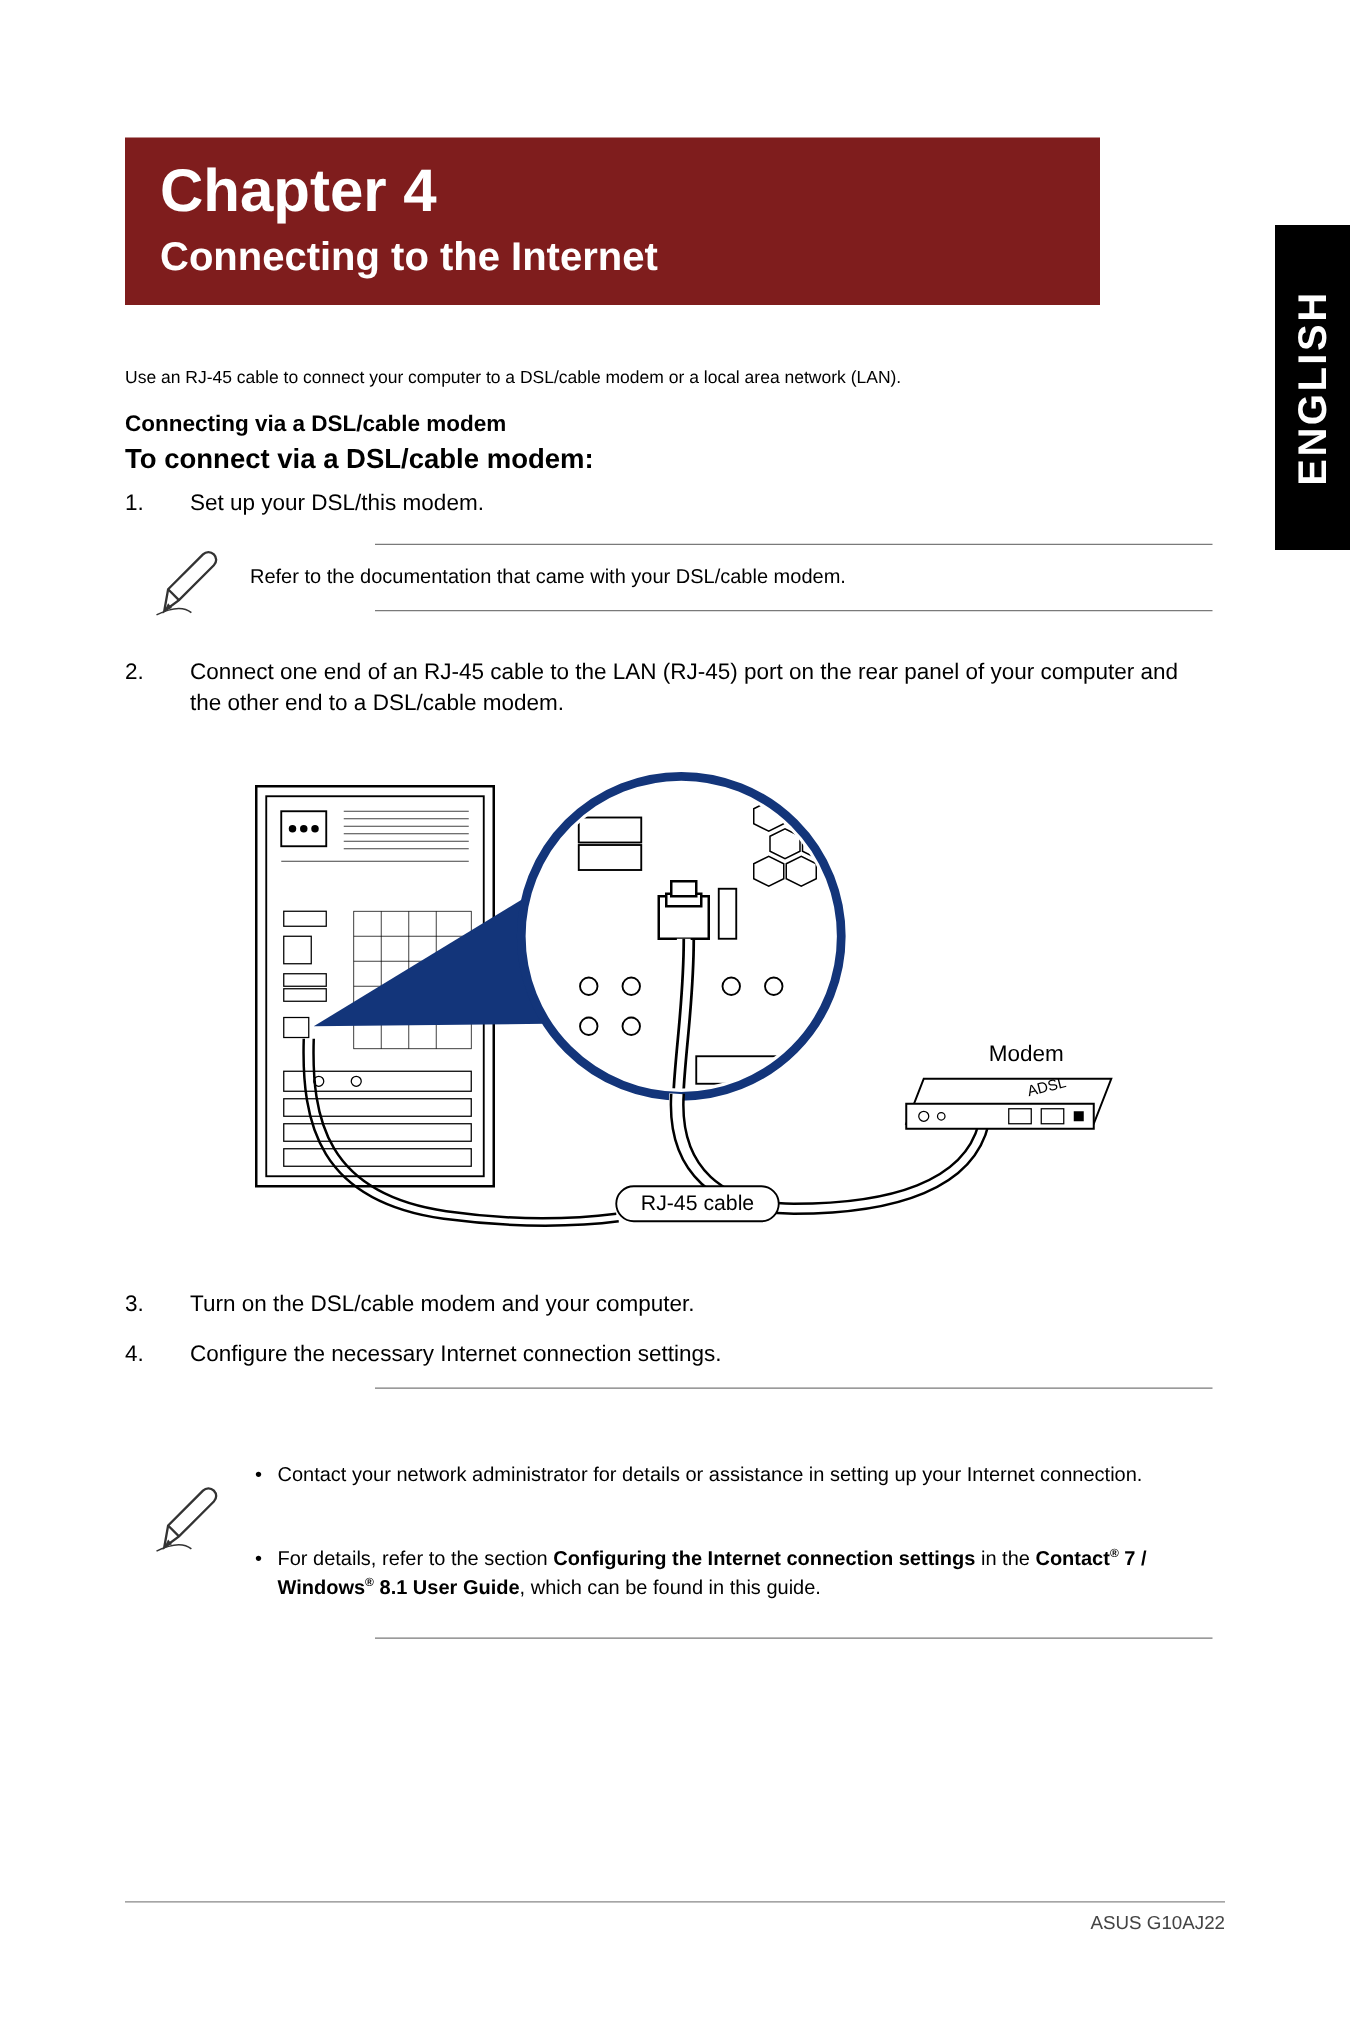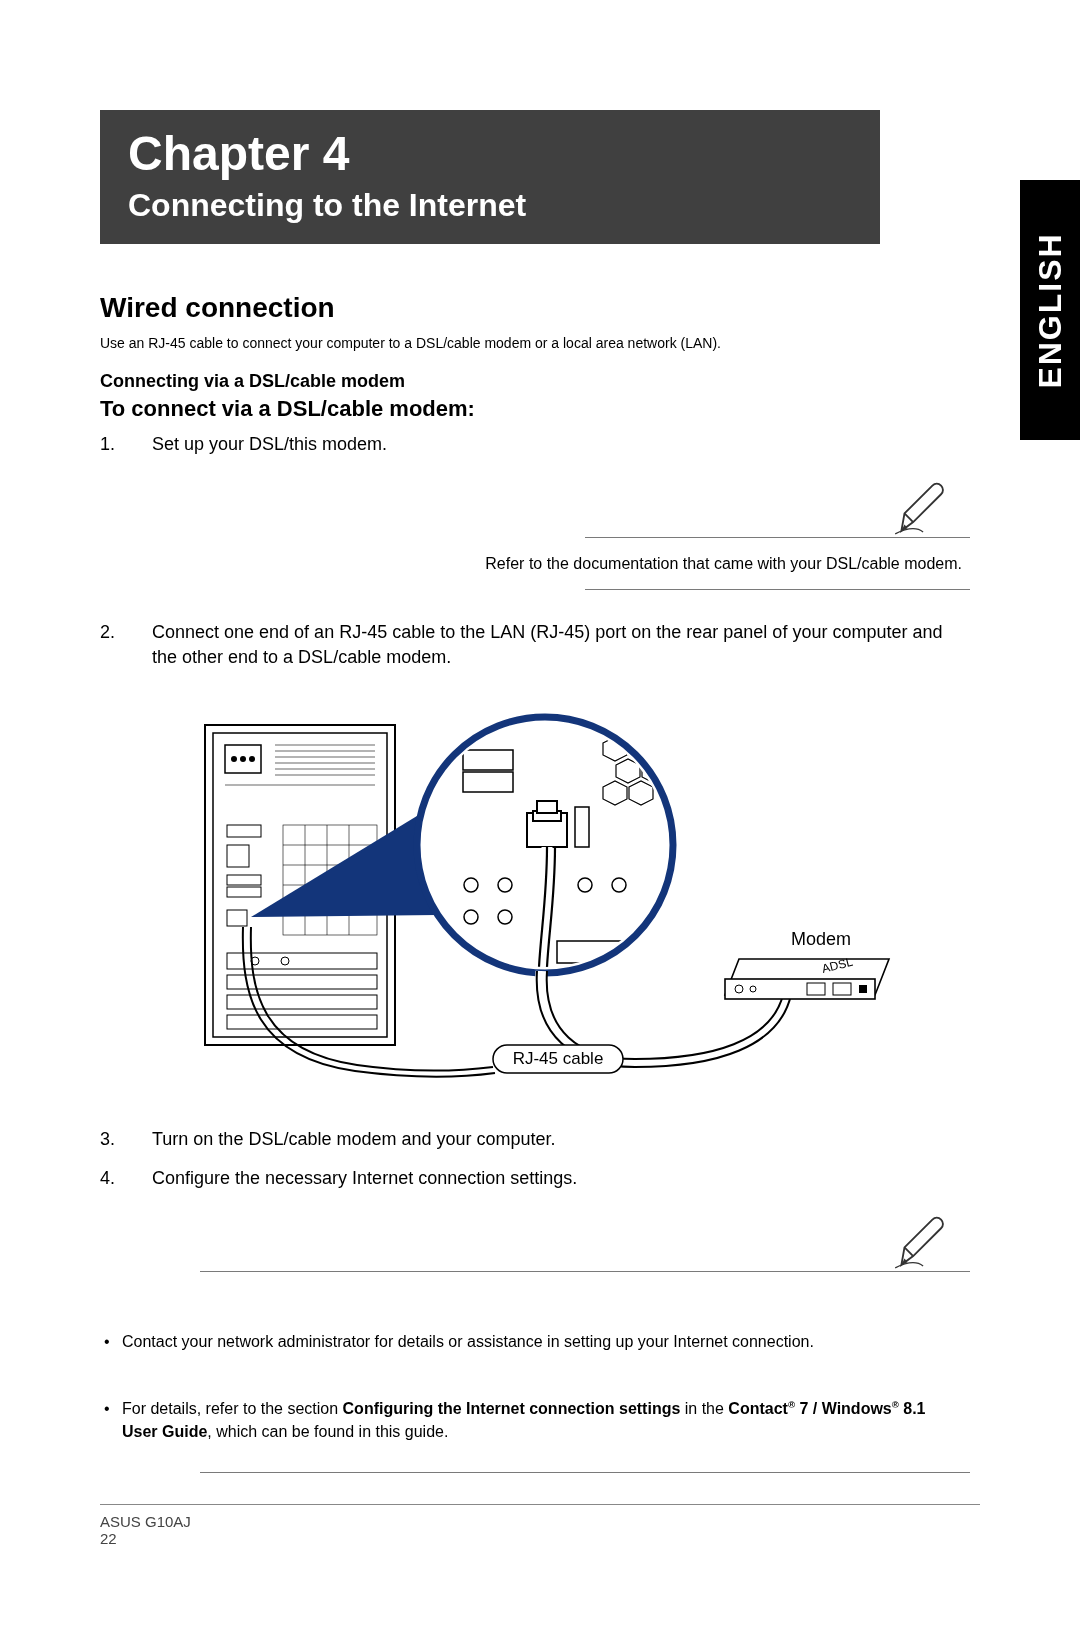--- a/index.html
+++ b/index.html
@@ -1,62 +1,61 @@
 <!DOCTYPE html>
 <html><head>
 <meta charset="utf-8">
 <style>
   * { box-sizing: border-box; margin: 0; padding: 0; }
   html, body { width: 1080px; height: 1627px; background: #fff; font-family: "Segoe UI", "Helvetica Neue", Arial, sans-serif; color: #000; }
   .page { position: relative; width: 1080px; height: 1627px; }
   .lang-tab { position: absolute; right: 0; top: 180px; width: 60px; height: 260px; background: #000; color: #fff; display: flex; align-items: center; justify-content: center; }
   .lang-tab span { transform: rotate(-90deg); font-weight: 700; font-size: 32px; letter-spacing: 2px; }
-  .chapter-banner { position: absolute; left: 100px; top: 110px; width: 780px; background: #404040; color: #fff; padding: 18px 28px 20px 28px; }
+  .chapter-banner { position: absolute; left: 100px; top: 110px; width: 780px; background: #7f1d1d; color: #fff; padding: 18px 28px 20px 28px; }
   .chapter-banner .chapter-number { font-size: 48px; font-weight: 700; line-height: 1.1; }
   .chapter-banner .chapter-title { font-size: 32px; font-weight: 700; margin-top: 6px; }
   .content { position: absolute; left: 100px; top: 292px; width: 870px; }
   .h1 { font-size: 28px; font-weight: 700; margin-bottom: 10px; }
   .p { font-size: 14px; line-height: 1.35; margin-bottom: 18px; }
   .h2 { font-size: 18px; font-weight: 700; margin-bottom: 4px; }
   .h3 { font-size: 22px; font-weight: 700; margin-bottom: 10px; }
   .ol { margin-left: 0; }
   .ol-item { display: flex; font-size: 18px; line-height: 1.4; margin-bottom: 14px; }
   .ol-num { width: 52px; flex-shrink: 0; }
   .ol-text { flex: 1; }
   .note-block { margin: 8px 0 30px 0; }
   .note-rule-top, .note-rule-bot { border-top: 1px solid #7a7a7a; margin-left: 100px; }
-  .note-body { display: flex; align-items: flex-end; flex-direction: column; }
+  .note-body { display: flex; align-items: center; }
   .note-icon { width: 100px; flex-shrink: 0; display: flex; justify-content: center; align-items: center; padding-top: 4px; }
   .note-text { flex: 1; font-size: 16px; line-height: 1.45; padding: 14px 8px 14px 0; }
   .note-ul { list-style: none; }
   .note-ul li { position: relative; padding-left: 22px; margin-bottom: 14px; font-size: 16px; line-height: 1.45; margin-top: 44px; }
   .note-ul li::before { content: "•"; position: absolute; left: 4px; top: 0; }
   .bold { font-weight: 700; }
   .sup { font-size: 0.6em; vertical-align: super; }
   .diagram-wrap { height: 420px; margin: 8px 0 22px 0; display: flex; align-items: center; justify-content: center; }
   .diagram-svg { width: 760px; height: 400px; }
-  .footer { position: absolute; left: 100px; right: 100px; bottom: 80px; border-top: 1px solid #888; padding-top: 8px; display: flex; justify-content: flex-end; font-size: 15px; color: #444; flex-direction: column; }
+  .footer { position: absolute; left: 100px; right: 100px; bottom: 80px; border-top: 1px solid #888; padding-top: 8px; display: flex; justify-content: flex-end; font-size: 15px; color: #444; }
 </style>
 </head>
 <body>
 
 <div class="page">
 
   <div class="lang-tab">
     <span>ENGLISH</span>
   </div>
 
   <div class="chapter-banner">
     <div class="chapter-number">Chapter 4</div>
     <div class="chapter-title">Connecting to the Internet</div>
   </div>
 
   <div class="content">
 
-    <div class="h1">Wired connection</div>
     <div class="p">Use an RJ-45 cable to connect your computer to a DSL/cable modem or a local area network (LAN).</div>
 
     <div class="h2">Connecting via a DSL/cable modem</div>
     <div class="h3">To connect via a DSL/cable modem:</div>
 
     <div class="ol">
       <div class="ol-item">
         <div class="ol-num">1.</div>
         <div class="ol-text">Set up your DSL/this modem.</div>
       </div>

